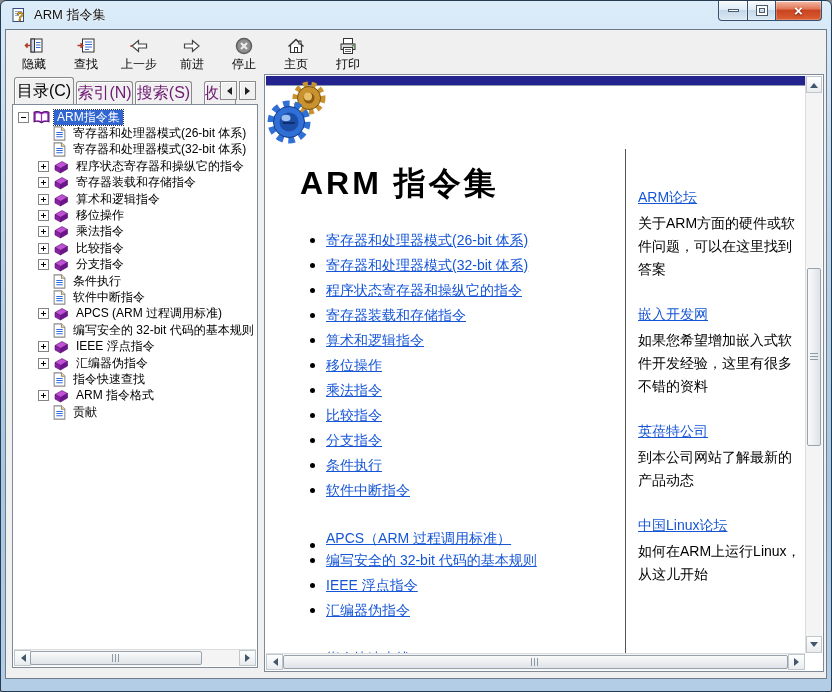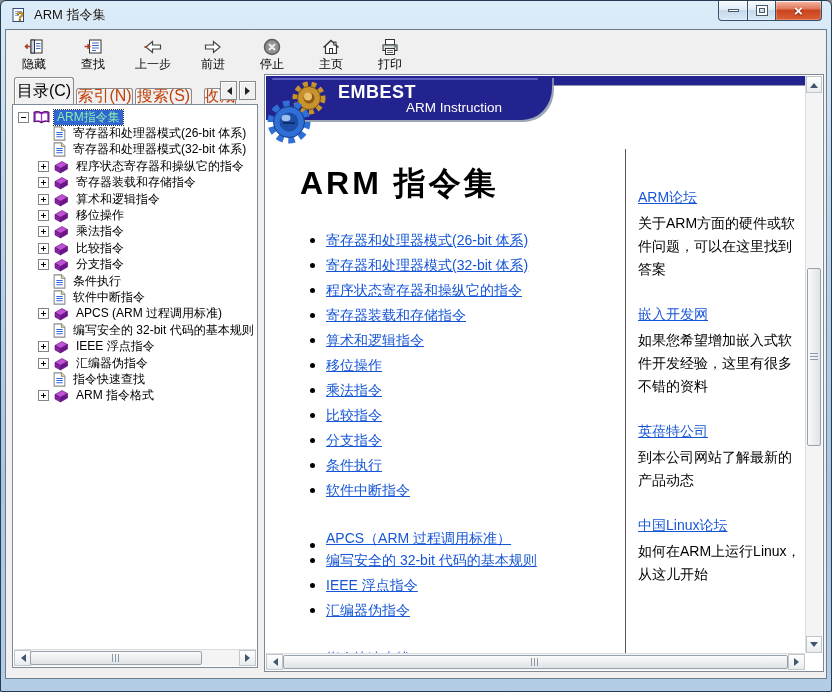--- a/index.html
+++ b/index.html
@@ -19,51 +19,51 @@
        box-shadow:inset 0 1px 0 rgba(255,255,255,.7), inset 0 0 0 1px rgba(255,255,255,.25);}
   .cap.min{width:30px;border-radius:0 0 0 4px;background:linear-gradient(#f8fbfe,#dfebf6 45%,#c3d7ea 46%,#dae8f4);}
   .cap.max{width:28px;border-left:none;border-right:1px solid #35506e;background:linear-gradient(#f8fbfe,#dfebf6 45%,#c3d7ea 46%,#dae8f4);}
   .cap.close{width:46px;border-left:none;border-radius:0 0 4px 0;background:linear-gradient(#f4bca9,#e07252 44%,#c8421f 46%,#dc5f33);}
   .glyph-min{width:11px;height:3px;background:#fdfdfd;border:1px solid #4a5a6a;}
   .glyph-max{width:10px;height:9px;border:2px solid #fdfdfd;box-shadow:0 0 0 1px #4a5a6a, inset 0 0 0 1px #4a5a6a;background:transparent;}
   .glyph-close{color:#fff;font-size:15px;font-weight:bold;line-height:1;text-shadow:0 1px 2px #6d2110;}
   
   .client{position:absolute;left:4px;right:4px;top:28px;bottom:12px;background:var(--grayui);border:1px solid #6e7b8a;}
   
-  .toolbar{position:absolute;top:2px;left:6px;right:4px;height:41px;display:flex;gap:15px;align-items:flex-end;padding-top:2px;}
+  .toolbar{position:absolute;top:2px;left:6px;right:4px;height:41px;display:flex;gap:8px;align-items:center;padding-top:2px;}
   .tbtn{min-width:44px;height:38px;display:flex;flex-direction:column;align-items:center;justify-content:flex-start;
         font-size:12px;color:#000;padding:0 4px;border:1px solid transparent;}
   .tbtn .ticon{height:21px;display:flex;align-items:center;}
   .tbtn .tlabel{line-height:15px;white-space:nowrap;}
   
   .navpane{position:absolute;left:6px;top:46px;width:246px;bottom:10px;}
   .tabstrip{position:absolute;top:0;left:0;right:0;height:28px;}
   .tab{position:absolute;bottom:0;background:var(--grayui);border:1px solid #8a8a8a;border-bottom:none;border-radius:3px 3px 0 0;
        font-size:16px;display:flex;align-items:center;justify-content:center;box-shadow:inset 1px 1px 0 #fff;overflow:hidden;white-space:nowrap;}
   .tab.active{height:27px;z-index:2;}
-  .tab.plain{height:16px;color:#c2410c;}
+  .tab.plain{height:23px;color:#701a75;}
   .tabarrows{position:absolute;right:2px;bottom:4px;display:flex;z-index:3;}
   .abtn{width:17px;height:19px;background:var(--grayui);border:1px solid #8a8a8a;box-shadow:inset 1px 1px 0 #fff;
         display:flex;align-items:center;justify-content:center;margin-left:2px;}
   .arr{width:0;height:0;border:4px solid transparent;}
   .arr.left{border-right:5px solid #222;margin-left:-3px;}
   .arr.right{border-left:5px solid #222;margin-right:-3px;}
   .arr.up{border-bottom:5px solid #42566e;margin-top:-3px;}
   .arr.down{border-top:5px solid #42566e;margin-bottom:-3px;}
   .treebox{position:absolute;left:0;right:0;top:28px;bottom:0;background:#fff;border:1px solid #7f8a99;overflow:hidden;}
   .tree{position:absolute;left:3px;top:4px;right:0;bottom:18px;overflow:hidden;font-size:12px;}
   .trow{height:16.4px;display:flex;align-items:center;white-space:nowrap;}
   .indent{width:20px;flex:none;}
   .ebox{width:11px;height:11px;flex:none;border:1px solid #848484;background:#fff;position:relative;margin:0 4px 0 2px;}
   .ebox.none{border-color:transparent;background:transparent;}
   .ebox.minus::before,.ebox.plus::before{content:'';position:absolute;left:2px;right:2px;top:4px;height:1px;background:#000;}
   .ebox.plus::after{content:'';position:absolute;top:2px;bottom:2px;left:4px;width:1px;background:#000;}
   .ticon16{flex:none;margin-right:4px;display:inline-flex;}
   .tlbl{padding:1px 3px;line-height:13px;color:#000;}
-  .tlbl.sel{background:var(--sel);color:#86efac;outline:1px dotted #202b45;}
+  .tlbl.sel{background:var(--sel);color:#ffffff;outline:1px dotted #202b45;}
   
   .hscroll{position:absolute;height:17px;background:#f4f4f4;border-top:1px solid #dcdcdc;z-index:2;}
   .vscroll{position:absolute;width:17px;background:#f4f4f4;border-left:1px solid #dcdcdc;z-index:2;}
   .sb-btn{position:absolute;background:linear-gradient(#fefefe,#e9ecee);border:1px solid #bfc6cc;display:flex;align-items:center;justify-content:center;}
   .sb-btn.h{top:0;width:17px;height:16px;}
   .sb-btn.v{left:0;width:16px;height:17px;}
   .hthumb{position:absolute;top:1px;height:14px;background:linear-gradient(#fafafa,#dfe3e7);border:1px solid #98a2ac;border-radius:2px;
           display:flex;align-items:center;justify-content:center;}
   .vthumb{position:absolute;left:1px;width:14px;background:linear-gradient(90deg,#fafafa,#dfe3e7);border:1px solid #98a2ac;border-radius:2px;
           display:flex;align-items:center;justify-content:center;}
@@ -497,20 +497,34 @@
                 <svg width="16" height="15" viewBox="0 0 16 14">
                   <path d="M2 6 L9 2 L14.5 5 L7.5 9 Z" fill="#c050d8" stroke="#551166" stroke-width="0.6"></path>
                   <path d="M2 6 L7.5 9 L7.5 13.5 L2 10.5 Z" fill="#8a1fa8" stroke="#551166" stroke-width="0.6"></path>
                   <path d="M7.5 9 L14.5 5 L14.5 9.5 L7.5 13.5 Z" fill="#6d1290" stroke="#551166" stroke-width="0.6"></path>
                 </svg>
               </span>
 
               <span class="tlbl">ARM 指令格式</span>
             </div>
 
+            <div class="trow">
+              <span class="indent"></span>
+
+              <span class="ebox none"></span>
+
+              <span class="ticon16">
+                <svg width="13" height="15" viewBox="0 0 12 14">
+                  <path d="M1 0.8 H7.8 L11 4 V13.2 H1 Z" fill="#fff" stroke="#8a8a8a"></path>
+                  <path d="M7.8 0.8 V4 H11" fill="#ffe28a" stroke="#8a8a8a"></path>
+                  <path d="M3 6 H9 M3 8 H9 M3 10 H9" stroke="#2d6ae0" stroke-width="1"></path>
+                </svg>
+              </span>
+              <span class="tlbl">贡献</span>
+            </div>
           </div>
         <div class="hscroll tree-h">
           <div class="sb-btn h" style="left:0;">
               <span class="arr left" style="border-right-color:#42566e;"></span>
             </div>
           <div class="sb-btn h" style="right:0;">
               <span class="arr right" style="border-left-color:#42566e;"></span>
             </div>
           <div class="hthumb" style="left:16px;width:172px;">
               <span class="grip-h"></span>
@@ -518,24 +532,20 @@
         </div>
       </div>
     </div>
 
     <div class="splitter"></div>
 
     <div class="contentpane">
       <div class="scrollbody">
 
         <div class="banner-strip"></div>
-        <div class="banner-main">
-          <span class="brand">EMBEST</span>
-          <span class="brand-sub">ARM Instruction</span>
-        </div>
         <div class="gears">
           <svg width="66" height="72" viewBox="0 0 66 72">
             <g transform="translate(45,21)">
               <circle r="13" fill="none" stroke="#c8922f" stroke-width="7" stroke-dasharray="4.5 3.4"></circle>
               <circle r="11.5" fill="#c8922f" stroke="#7a5210" stroke-width="1"></circle>
               <circle r="5.5" fill="#8a5a14"></circle>
               <circle cx="-1" cy="-1.5" r="4" fill="#e9c06a"></circle>
             </g>
             <g transform="translate(25,45)">
               <circle r="17" fill="none" stroke="#2f6fd6" stroke-width="9" stroke-dasharray="6 4.6"></circle>

